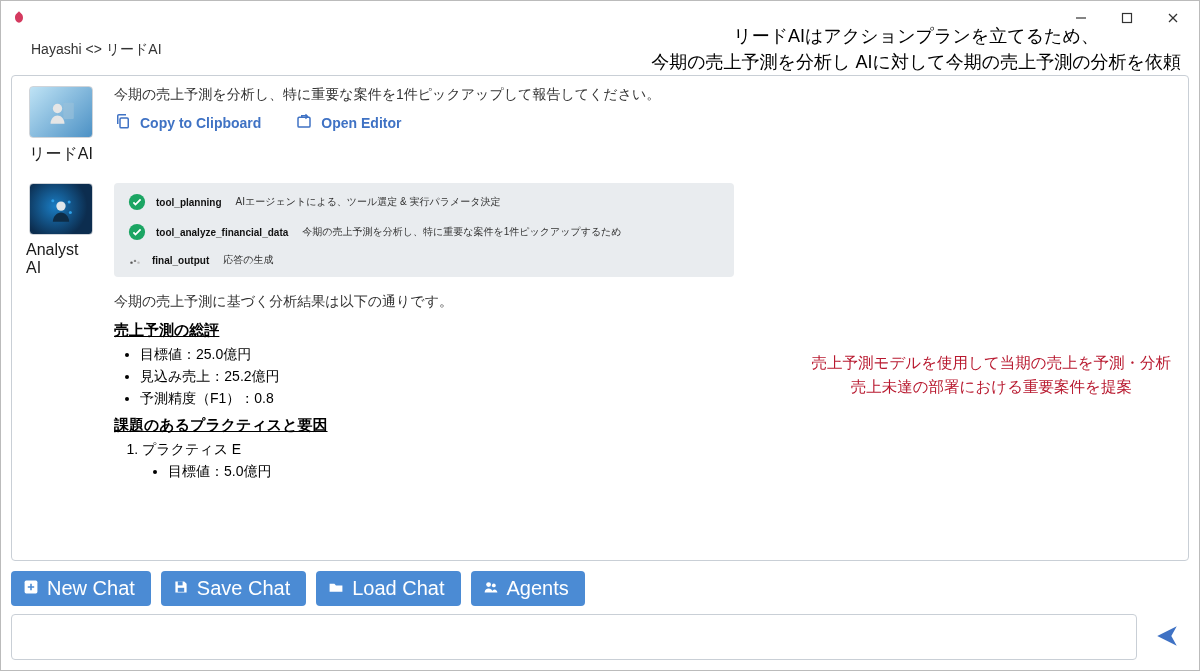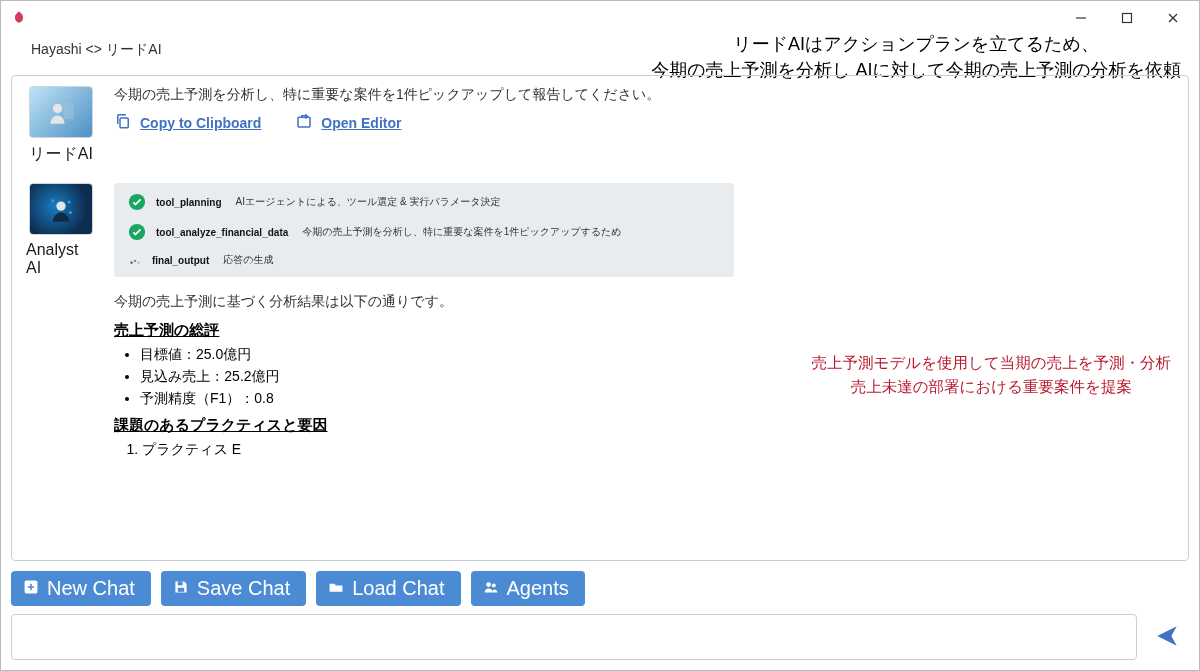--- a/index.html
+++ b/index.html
@@ -14,37 +14,37 @@
   }
   *{box-sizing:border-box;}
   html,body{margin:0;padding:0;font-family:"Segoe UI","Meiryo","Hiragino Sans",sans-serif;font-size:14px;color:var(--txt);background:#fff;}
   .window{width:1200px;height:671px;border:1px solid #bbb;position:relative;display:flex;flex-direction:column;overflow:hidden;box-shadow:0 0 4px rgba(0,0,0,.1);}
   
   .titlebar{height:34px;display:flex;align-items:center;justify-content:space-between;padding:0 4px 0 10px;}
   .app-icon{width:16px;height:16px;display:inline-block;}
   .winbtns{display:flex;align-items:center;gap:2px;}
   .winbtn{width:44px;height:30px;display:flex;align-items:center;justify-content:center;color:#333;font-size:14px;}
   
-  .annot-top{position:absolute;top:30px;right:18px;text-align:center;font-size:18px;line-height:1.45;color:#000;}
+  .annot-top{position:absolute;top:22px;right:18px;text-align:center;font-size:18px;line-height:1.45;color:#000;}
   
   .tabs{height:34px;display:flex;align-items:flex-end;gap:28px;padding:0 24px;font-size:14px;}
   .tab{padding:6px 6px 8px 6px;color:#333;border-bottom:2px solid transparent;cursor:pointer;}
   .tab.active{border-bottom:2px solid var(--blue2);color:#000;font-weight:500;}
   
   .chat-wrap{flex:1;margin:6px 10px 6px 10px;border:1px solid var(--border2);border-radius:4px;overflow:auto;padding:10px 14px 10px 14px;position:relative;}
   .msg{display:flex;gap:18px;margin-bottom:18px;}
   .avatar-col{width:70px;display:flex;flex-direction:column;align-items:center;flex-shrink:0;}
   .avatar{width:64px;height:52px;border-radius:4px;border:1px solid var(--border);display:flex;align-items:center;justify-content:center;overflow:hidden;}
   .avatar.lead{background:linear-gradient(135deg,#bfe3f5,#4c91c5);}
   .avatar.analyst{background:radial-gradient(circle at 40% 45%,#1a7cc2 0,#0c2d4f 70%);}
   .avatar-name{margin-top:6px;font-size:16px;font-weight:400;color:#1a1a1a;}
   .msg-body{flex:1;min-width:0;}
   .prompt-text{color:#333;margin-bottom:8px;}
   .toolbar{display:flex;gap:34px;align-items:center;margin-top:6px;}
-  .tbtn{display:inline-flex;align-items:center;gap:8px;color:var(--blue2);font-weight:600;cursor:pointer;text-decoration:underline;}
+  .tbtn{display:inline-flex;align-items:center;gap:8px;color:var(--blue2);font-weight:600;cursor:pointer;}
   .tbtn svg{width:18px;height:18px;stroke:var(--blue2);fill:none;stroke-width:2;}
   
   .steps-card{background:#e9ecef;border-radius:4px;padding:10px 14px;display:flex;flex-direction:column;gap:12px;max-width:620px;}
   .step{display:flex;align-items:center;gap:10px;font-size:10px;}
   .step .dot{width:18px;height:18px;flex-shrink:0;}
   .step .dot.done circle{fill:var(--green);}
   .step-name{font-weight:700;color:#111;}
   .step-desc{color:#333;margin-left:4px;}
   .step.pending .step-name{font-weight:700;color:#111;}
   .loader{width:14px;height:14px;display:inline-block;}
@@ -195,20 +195,23 @@
           <h3>売上予測の総評</h3>
           <ul>
             <li>目標値：25.0億円</li>
             <li>見込み売上：25.2億円</li>
             <li>予測精度（F1）：0.8</li>
           </ul>
           <h3>課題のあるプラクティスと要因</h3>
           <ol>
             <li>
               <span>プラクティス E</span>
+              <ul>
+                  <li>目標値：5.0億円</li>
+                </ul>
             </li>
           </ol>
         </div>
       </div>
     </div>
 
   </div>
 
   <div class="annot-right">
     <div>売上予測モデルを使用して当期の売上を予測・分析</div>

